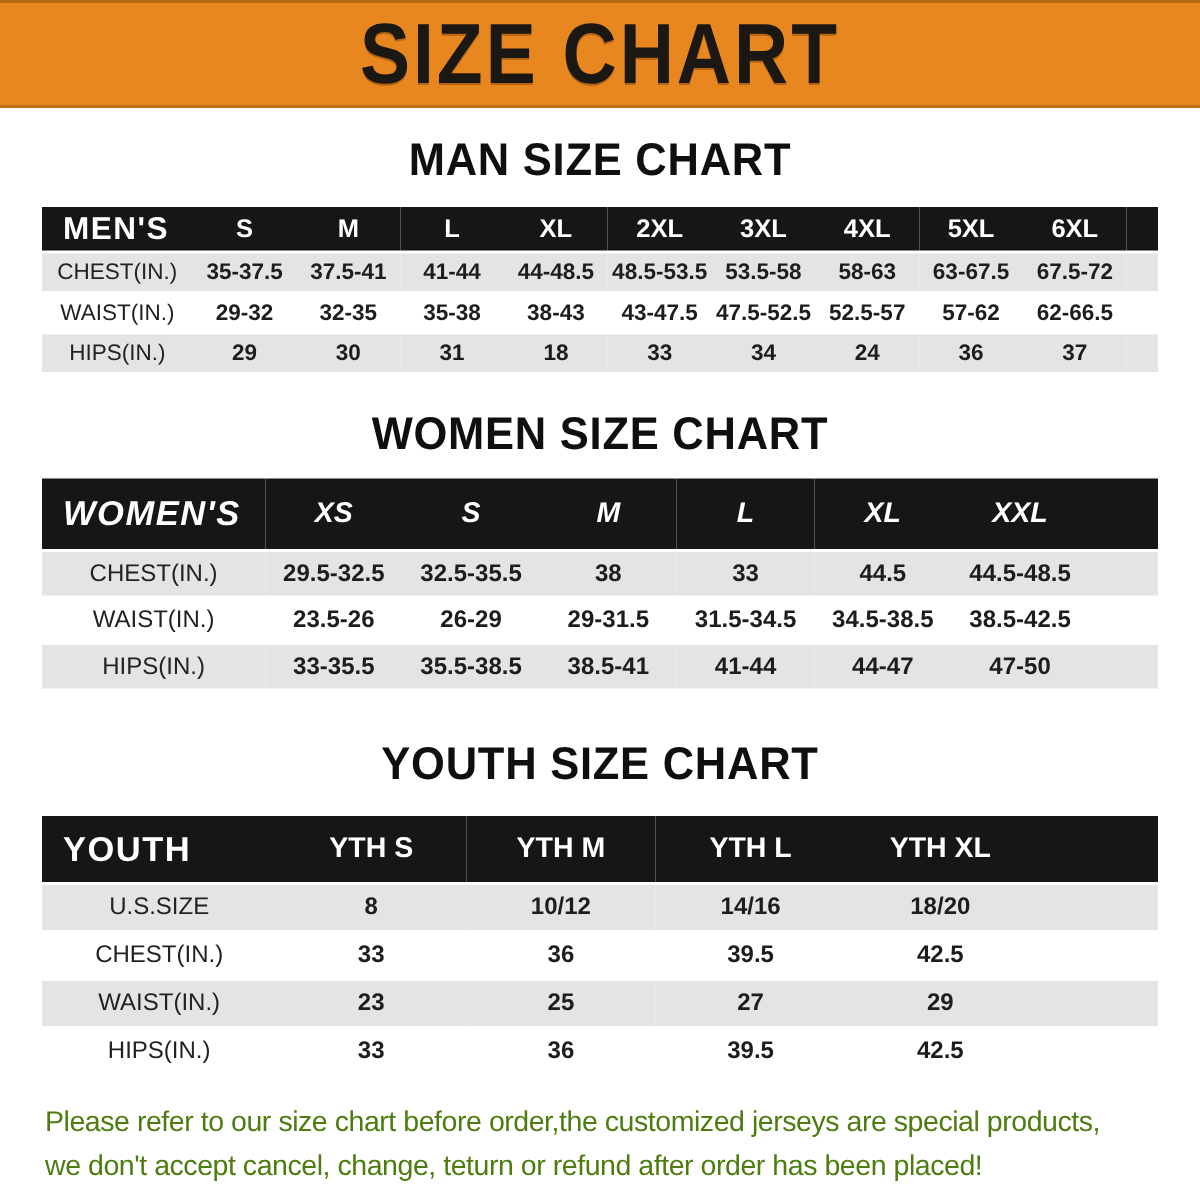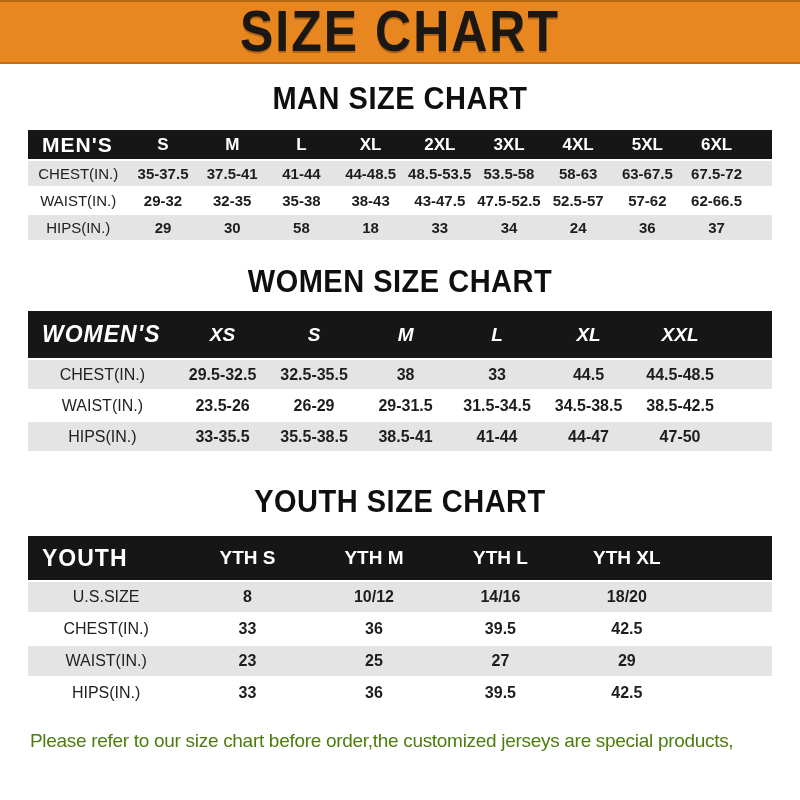--- a/index.html
+++ b/index.html
@@ -6,21 +6,21 @@
   html, body {
     width: 800px; height: 800px;
     background: #ffffff;
     font-family: "Liberation Sans", sans-serif;
     overflow: hidden;
   }
   .page { width: 800px; height: 800px; background: #ffffff; }
 
   
   .banner {
-    height: 64px;
+    height: 72px;
     background: #E8871F;
     border-top: 2px solid rgba(90,50,0,0.35);
     border-bottom: 2px solid rgba(120,70,10,0.35);
     display: flex; align-items: center; justify-content: center;
   }
   .banner-title {
     display: inline-block;
     font-size: 50px;
     font-weight: 800;
     letter-spacing: 2px;
@@ -161,21 +161,21 @@
               <td>47.5-52.5</td>
               <td>52.5-57</td>
               <td>57-62</td>
               <td>62-66.5</td>
               <td></td>
             </tr>
             <tr class="shaded">
               <td class="rowlabel">HIPS(IN.)</td>
               <td>29</td>
               <td>30</td>
-              <td>58</td>
+              <td>31</td>
               <td>18</td>
               <td>33</td>
               <td>34</td>
               <td>24</td>
               <td>36</td>
               <td>37</td>
               <td></td>
             </tr>
           </tbody>
         </table>
@@ -299,15 +299,16 @@
               <td>42.5</td>
               <td></td>
             </tr>
           </tbody>
         </table>
       </div>
   </div>
 
   <div class="footer">
     <div>Please refer to our size chart before order,the customized jerseys are special products,</div>
+    <div>we don't accept cancel, change, teturn or refund after order has been placed!</div>
   </div>
 
 </div>
 
 </body></html>

